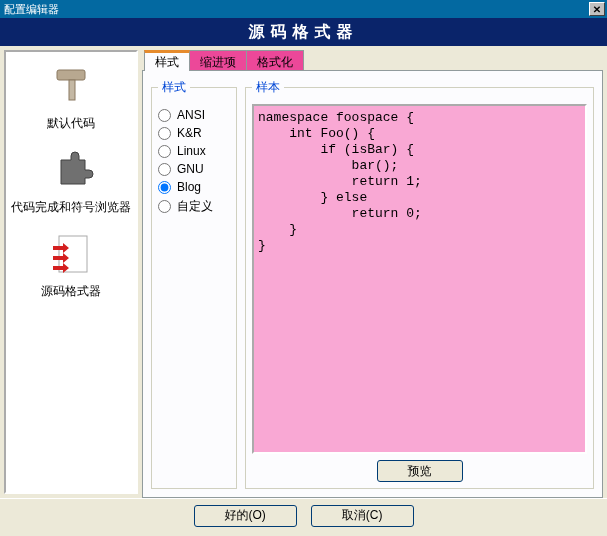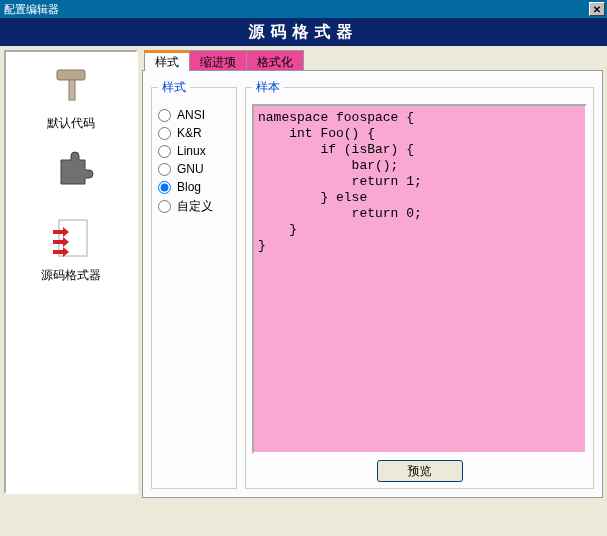--- a/index.html
+++ b/index.html
@@ -54,20 +54,21 @@
             </svg>
         </div>
         <span class="label">默认代码</span>
       </div>
       <div class="sidebar-item">
         <div class="icon">
           <svg width="48" height="48" viewBox="0 0 48 48">
               <path d="M14 14 h10 v-4 a4 4 0 0 1 8 0 v4 h6 v10 h4 a4 4 0 0 1 0 8 h-4 v6 h-24 z" fill="#707070" stroke="#404040"></path>
             </svg>
         </div>
+        <span class="label">代码完成和符号浏览器</span>
       </div>
       <div class="sidebar-item">
         <div class="icon">
           <svg width="48" height="48" viewBox="0 0 48 48">
               <rect x="12" y="6" width="28" height="36" fill="#fff" stroke="#aaa"></rect>
               <path d="M6 16 l10 0 l0 -3 l6 5 l-6 5 l0 -3 l-10 0 z" fill="#d42020"></path>
               <path d="M6 26 l10 0 l0 -3 l6 5 l-6 5 l0 -3 l-10 0 z" fill="#d42020"></path>
               <path d="M6 36 l10 0 l0 -3 l6 5 l-6 5 l0 -3 l-10 0 z" fill="#d42020"></path>
             </svg>
         </div>
@@ -125,13 +126,17 @@
             return 0;
     }
 }</textarea>
           <div class="preview-row">
             <button class="btn">预览</button>
           </div>
         </fieldset>
       </div>
     </div>
   </div>
+  <div class="footer">
+    <button class="btn">好的(O)</button>
+    <button class="btn">取消(C)</button>
+  </div>
 </div>
 
 </body></html>

